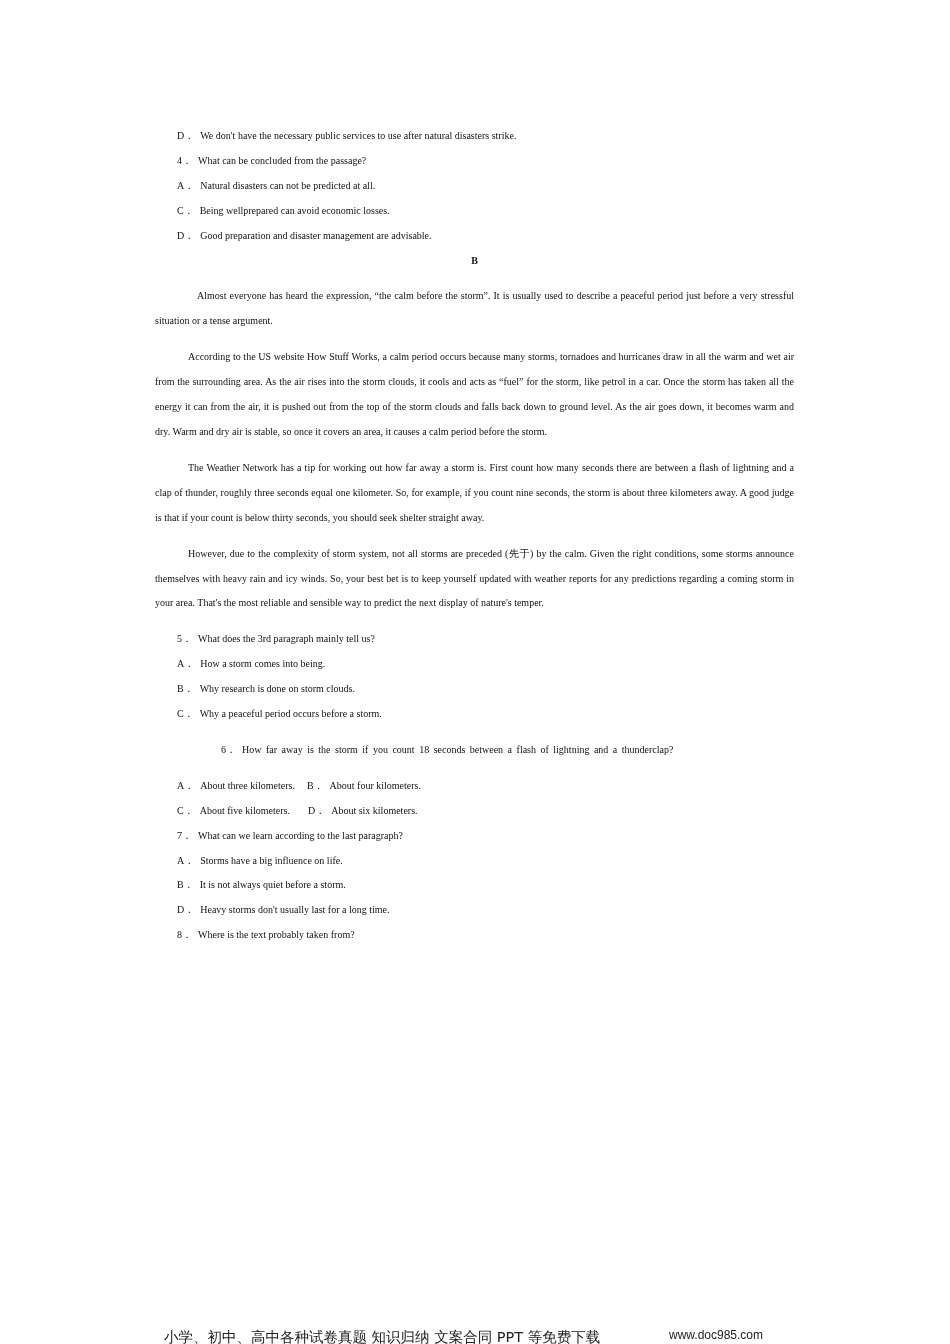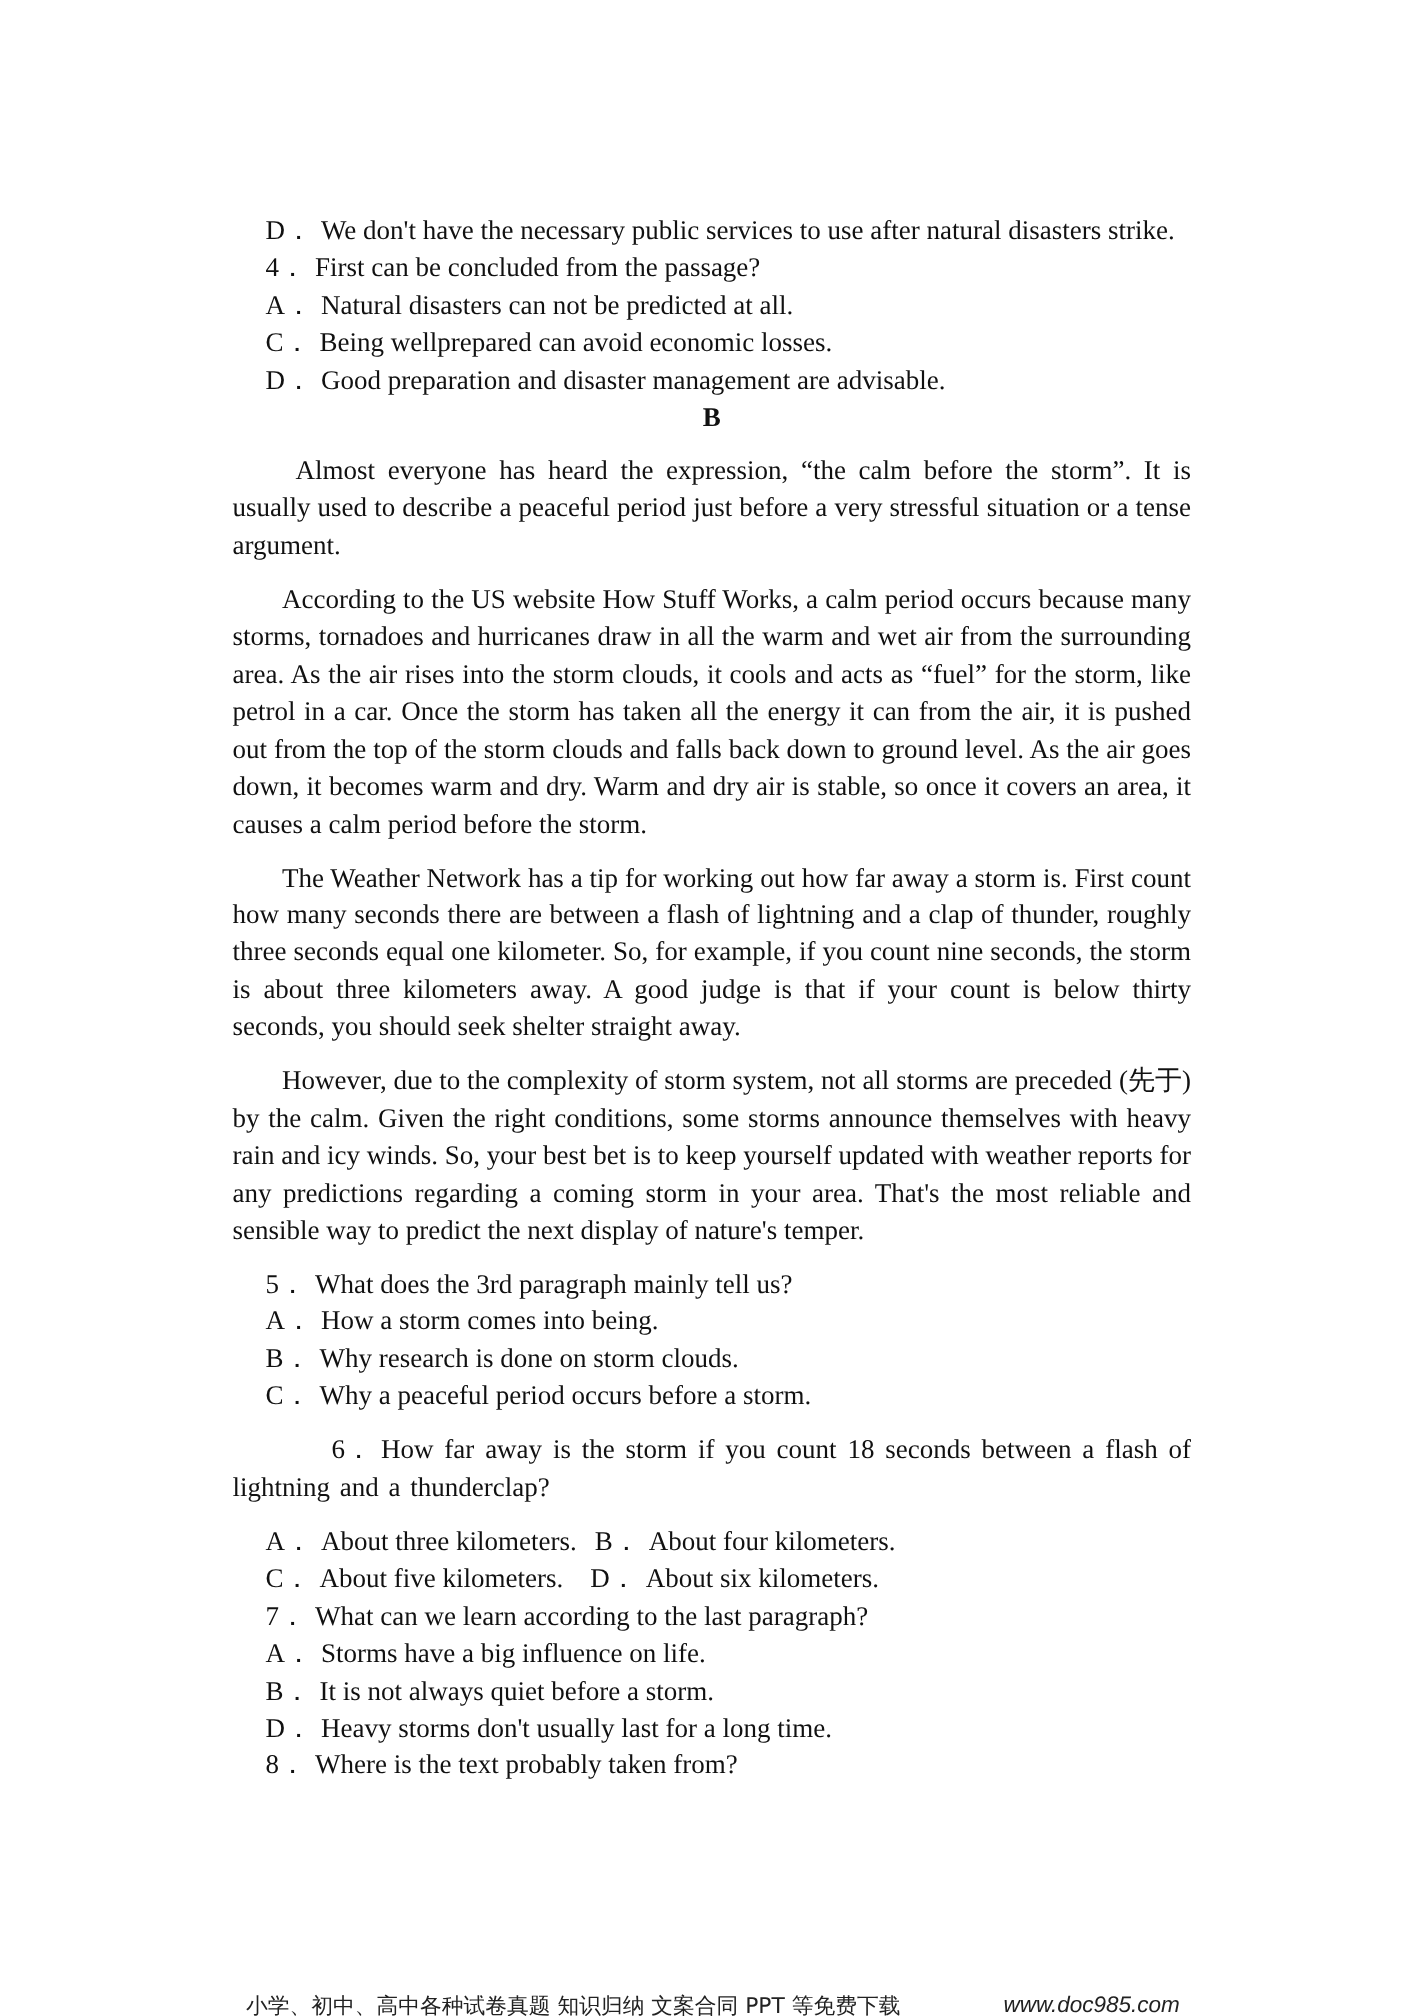--- a/index.html
+++ b/index.html
@@ -2,45 +2,45 @@
 <html><head>
   <meta charset="utf-8">
   <style>
     html, body { margin: 0; padding: 0; background: #ffffff; }
     body {
       width: 950px; height: 1344px; position: relative; overflow: hidden;
       font-family: "Liberation Serif", "DejaVu Serif", serif;
       color: #111111;
     }
     .page {
-      position: absolute; left: 144px; top: 141px; width: 661px;
-      font-size: 18px; line-height: 24.9px;
+      position: absolute; left: 144px; top: 124px; width: 661px;
+      font-size: 10px; line-height: 24.9px;
     }
     .line { display: block; white-space: nowrap; }
     .ind { padding-left: 33px; }
     .para { text-indent: 33px; text-align: justify; text-align-last: left; margin: 11px; }
     .heading { text-align: center; font-weight: bold; display: block; }
     .lbl { display: inline-block; margin-right: 6px; }
     .gap { display: inline-block; width: 12px; }
     .footer {
       position: absolute; left: 164px; top: 1296px; width: 640px;
       font-family: "DejaVu Sans", sans-serif; font-size: 14.5px; color: #222;
       white-space: nowrap;
       margin-top: 32px;
     }
-    .footer .url { position: absolute; left: 505px; top: 0; font-family: "Liberation Sans", sans-serif; font-size: 15px; font-style: italic; }
+    .footer .url { position: absolute; left: 505px; top: 0; font-family: "Liberation Sans", sans-serif; font-size: 12px; }
   </style>
 </head>
 <body>
 
 <div class="page">
 
   <span class="line ind"><span class="lbl">D．</span><span>We don't have the necessary public services to use after natural disasters strike.</span></span>
 
-  <span class="line ind"><span class="lbl">4．</span><span>First can be concluded from the passage?</span></span>
+  <span class="line ind"><span class="lbl">4．</span><span>What can be concluded from the passage?</span></span>
   <span class="line ind"><span class="lbl">A．</span><span>Natural disasters can not be predicted at all.</span></span>
   <span class="line ind"><span class="lbl">C．</span><span>Being wellprepared can avoid economic losses.</span></span>
   <span class="line ind"><span class="lbl">D．</span><span>Good preparation and disaster management are advisable.</span></span>
 
   <span class="heading">B</span>
 
   <p class="para" style="text-indent:42px">Almost everyone has heard the expression, “the calm before the storm”. It is usually used to describe a peaceful period just before a very stressful situation or a tense argument.</p>
   <p class="para">According to the US website How Stuff Works, a calm period occurs because many storms, tornadoes and hurricanes draw in all the warm and wet air from the surrounding area. As the air rises into the storm clouds, it cools and acts as “fuel” for the storm, like petrol in a car. Once the storm has taken all the energy it can from the air, it is pushed out from the top of the storm clouds and falls back down to ground level. As the air goes down, it becomes warm and dry. Warm and dry air is stable, so once it covers an area, it causes a calm period before the storm.</p>
   <p class="para">The Weather Network has a tip for working out how far away a storm is. First count how many seconds there are between a flash of lightning and a clap of thunder, roughly three seconds equal one kilometer. So, for example, if you count nine seconds, the storm is about three kilometers away. A good judge is that if your count is below thirty seconds, you should seek shelter straight away.</p>
   <p class="para">However, due to the complexity of storm system, not all storms are preceded (先于) by the calm. Given the right conditions, some storms announce themselves with heavy rain and icy winds. So, your best bet is to keep yourself updated with weather reports for any predictions regarding a coming storm in your area. That's the most reliable and sensible way to predict the next display of nature's temper.</p>

